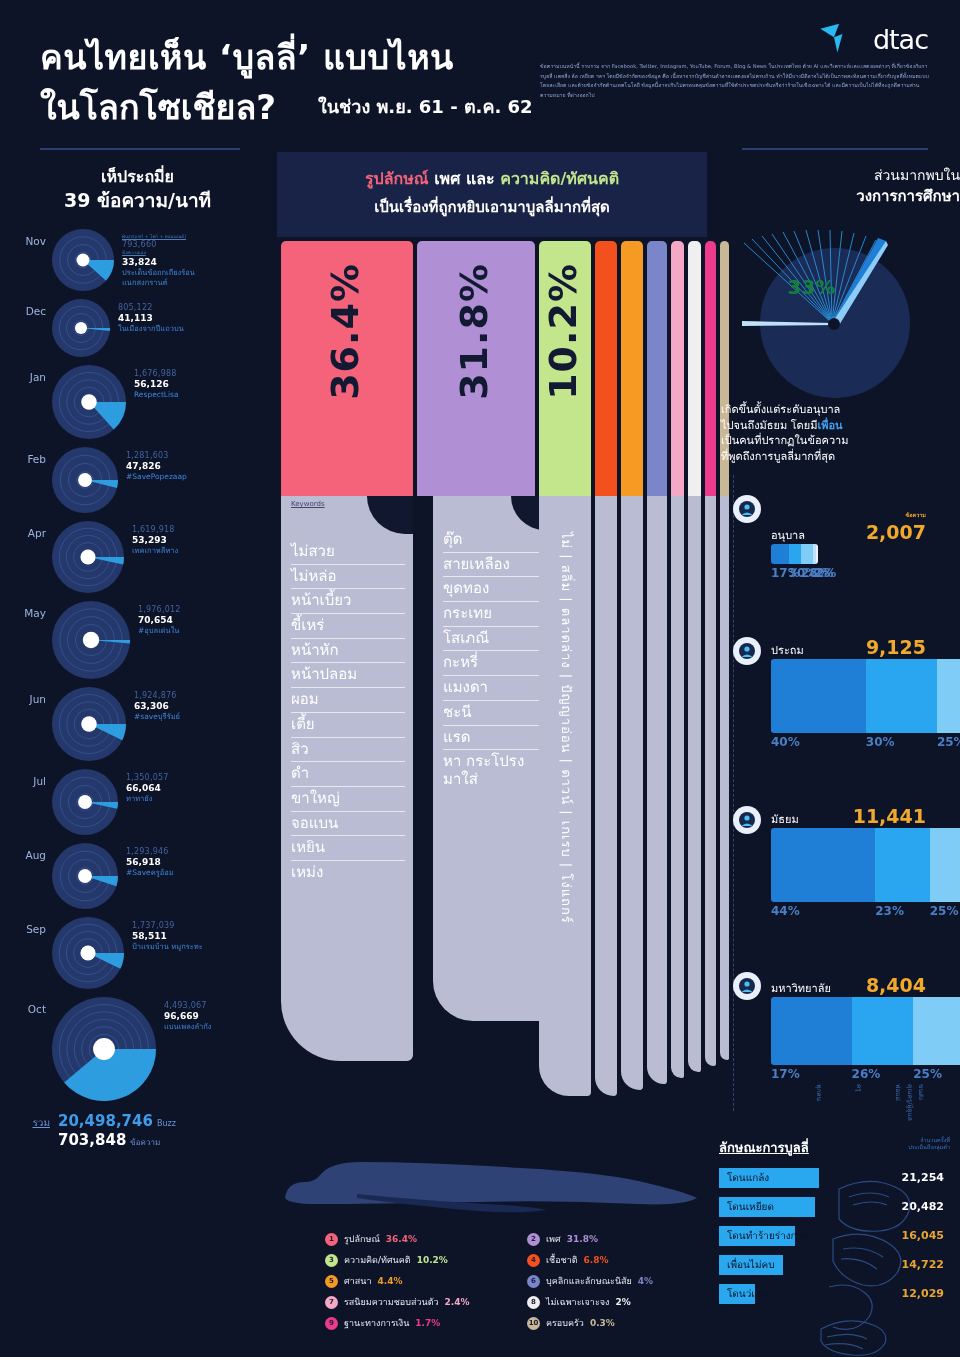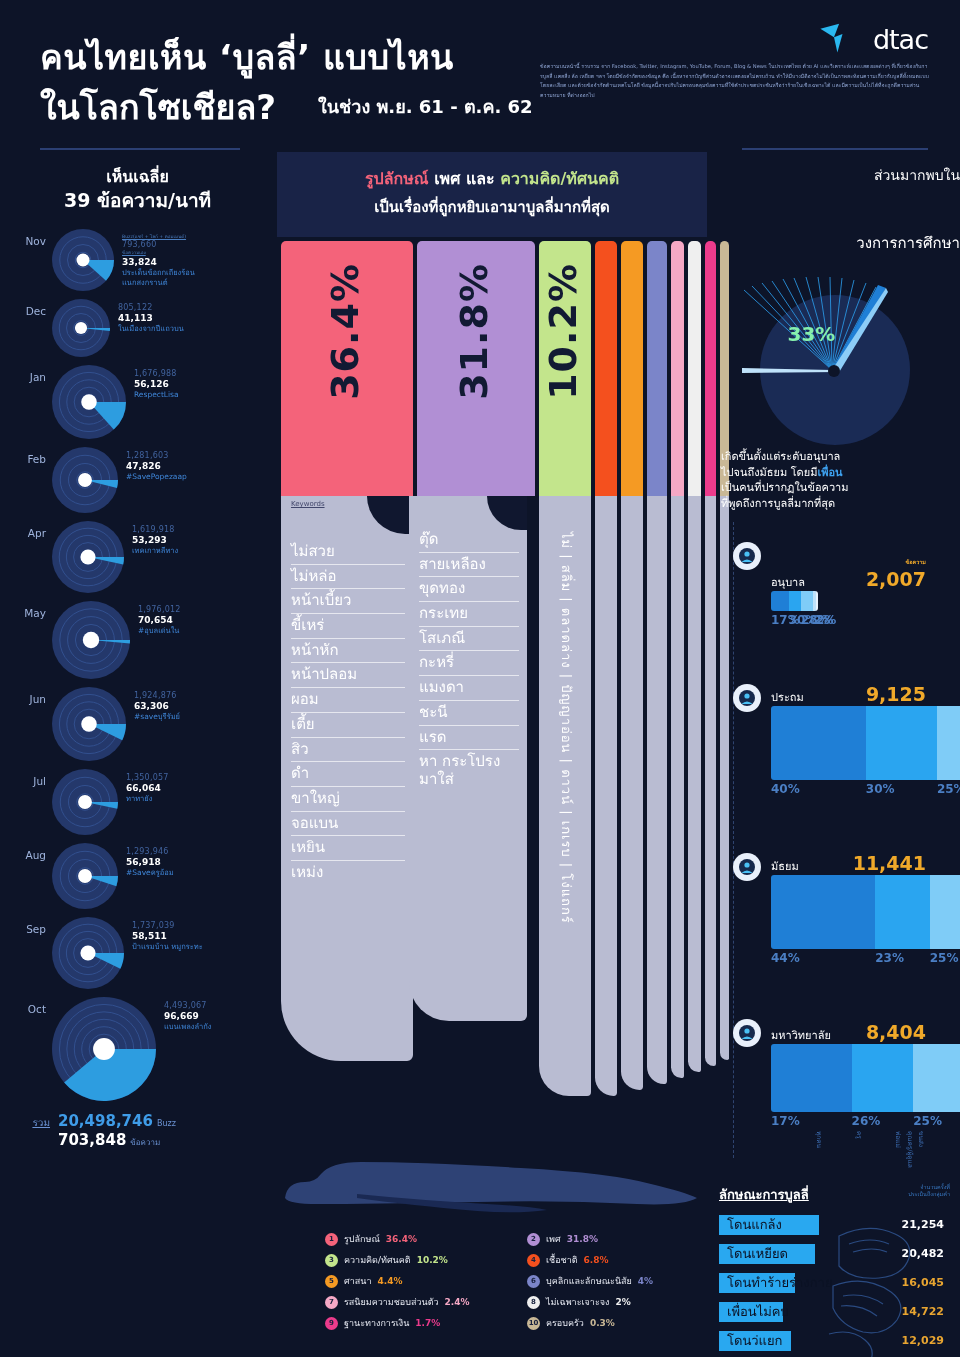--- a/index.html
+++ b/index.html
@@ -76,25 +76,25 @@
   .legend { position: absolute; left: 48px; top: 1080px; width: 390px;
             display: grid; grid-template-columns: 1fr 1fr; column-gap: 14px; row-gap: 7px; }
   .lg { display: flex; align-items: center; gap: 6px; font-size: 9px; color: #e9ecf5; }
   .lgn { width: 13px; height: 13px; border-radius: 50%; display: flex; align-items: center;
          justify-content: center; font-size: 7px; font-weight: bold; color: #17203d; flex: 0 0 13px; }
   .lgv { font-weight: bold; }
 
   
   .right { position: absolute; left: 709px; top: 152px; width: 251px; height: 1205px; }
   .r-title { text-align: right; margin-top: 14px; font-size: 14px; line-height: 1.4; }
-  .r-title .b { font-weight: normal; font-size: 15px; display: block; margin-top: 47px; }
+  .r-title .b { font-weight: bold; font-size: 15px; display: block; }
   .bookwrap { position: relative; width: 230px; height: 185px; margin: 6px auto 0; }
   .bk-circle { position: absolute; left: 40px; top: 35px; width: 150px; height: 150px;
                border-radius: 50%; background: #1a2b55; }
-  .bk-pct { position: absolute; left: 68px; top: 62px; font-size: 20px; font-weight: bold; color: #86efac; }
+  .bk-pct { position: absolute; left: 68px; top: 62px; font-size: 20px; font-weight: bold; color: #15803d; }
   .r-desc { font-size: 11px; line-height: 1.45; padding: 0 12px; margin-top: 4px; }
   .r-desc .hl { color: #3ea2f0; font-weight: bold; }
 
   .edu { margin-top: 16px; position: relative; padding-left: 14px; }
   .edu-spine { position: absolute; left: 24px; top: -6px; bottom: 10px; width: 1px;
                border-left: 1px dashed #2f4470; }
   .edu-item { position: relative; margin-bottom: 16px; }
   .edu-top { display: flex; align-items: baseline; justify-content: space-between;
              padding-left: 48px; padding-right: 34px; }
   .edu-name { font-size: 11px; color: #fff; }
@@ -110,21 +110,21 @@
   .edu-xlabels { margin-left: 48px; margin-right: 34px; display: flex; margin-top: 3px; }
   .edu-xl { font-size: 6.5px; color: #3d6fb5; writing-mode: vertical-rl; }
 
   .bully { margin-top: 10px; position: relative; padding: 0 10px; }
   .b-title { font-size: 13px; font-weight: bold; color: #fff; text-decoration: underline;
              display: inline-block; }
   .b-unit { font-size: 5.5px; color: #3a7cc8; text-align: right; line-height: 1.3; }
   .b-row { display: flex; align-items: center; margin-bottom: 9px; position: relative; }
   .b-bar { height: 20px; background: #29a8f0; display: flex; align-items: center;
            padding-left: 8px; }
-  .b-lbl { font-size: 13px; color: #0b1224; white-space: nowrap; }
+  .b-lbl { font-size: 10px; color: #0b1224; white-space: nowrap; }
   .b-val { font-size: 11px; font-weight: bold; color: #e8a531; margin-left: auto; padding-right: 6px; }
   .b-val.w { color: #ffffff; }
 </style>
 </head>
 <body>
 
 <div class="page">
 
   <div class="header">
     <div class="hl1">คนไทยเห็น ‘บูลลี่’ แบบไหน</div>
@@ -137,21 +137,21 @@
       </svg>
       <span class="dtac-txt">dtac</span>
     </div>
     <div class="hnote">ข้อความบนหน้านี้ รวบรวม จาก Facebook, Twitter, Instagram, YouTube, Forum, Blog &amp; News ในประเทศไทย ด้วย AI เเละวิเคราะห์เเละเเสดงผลต่างๆ ที่เกี่ยวข้องกับการบูลลี่ เเคสสิ่ง ล้อ เหยียด ฯลฯ โดยมีข้อจำกัดของข้อมูล คือ เนื้อหาจากบัญชีส่วนตัวอาจเเสดงผลไม่ครบถ้วน ทำให้มีบางมิติอาจไม่ได้เป็นภาพสะท้อนความเกี่ยวกับบูลลี่ทั้งหมดแบบโดยละเอียด และด้วยข้อจำกัดด้านเทคโนโลยี ข้อมูลนี้อาจปรับไม่ครอบคลุมข้อความที่ใช้คำประชดประชันหรือว่าร้ายในเชิงเฉพาะได้ และมีความเป็นไปได้ที่จะถูกตีความส่วนความหมาย ที่ต่างออกไป</div>
   </div>
   <div class="rule" style="left:40px;top:148px;width:200px;"></div>
   <div class="rule" style="left:742px;top:148px;width:186px;"></div>
 
   <div class="left">
     <div class="lt-title">
-      <span>เห็นเฉลี่ย</span><br>
+      <span>เห็ประถมี่ย</span><br>
       <span class="big">39 ข้อความ/นาที</span>
     </div>
     <div class="months" id="months">
         <div class="mrow" style="margin-bottom: 6px; margin-top: 0px;">
           <div class="mlabel">Nov</div>
      <div class="mdial">
        <svg width="62" height="62" viewBox="0 0 62 62">
               <circle cx="31" cy="31" r="31" fill="#24386b"></circle>
               <circle cx="31" cy="31" r="23.25" fill="none" stroke="#32508f" stroke-width="1"></circle>
               <circle cx="31" cy="31" r="15.5" fill="none" stroke="#32508f" stroke-width="1"></circle>
@@ -417,21 +417,21 @@
             <div class="kwitem">ดำ</div>
             <div class="kwitem">ขาใหญ่</div>
             <div class="kwitem">จอแบน</div>
             <div class="kwitem">เหยิน</div>
             <div class="kwitem">เหม่ง</div>
           </div>
         </div>
         <div class="bar" style="left: 140px; width: 118px; height: 255px; background: rgb(177, 143, 212);">
           <div class="bar-pct" style="margin-left: -24px;">31.8%</div>
         </div>
-        <div class="kwpanel p2" style="left: 132px; top: 255px; width: 118px; height: 525px;">
+        <div class="kwpanel p2" style="left: 156px; top: 255px; width: 118px; height: 525px;">
           <div class="kw-notch n2"></div>
           <div class="kwlist l2">
             <div class="kwitem">ตุ๊ด</div>
             <div class="kwitem">สายเหลือง</div>
             <div class="kwitem">ขุดทอง</div>
             <div class="kwitem">กระเทย</div>
             <div class="kwitem">โสเภณี</div>
             <div class="kwitem">กะหรี่</div>
             <div class="kwitem">แมงดา</div>
             <div class="kwitem">ชะนี</div>
@@ -686,21 +686,21 @@
      </div>
      <span class="b-val ">16,045</span>
           </div>
           <div class="b-row">
             <div class="b-bar" style="width:64px">
        <span class="b-lbl">เพื่อนไม่คบ</span>
      </div>
      <span class="b-val ">14,722</span>
           </div>
           <div class="b-row">
-            <div class="b-bar" style="width:72px">
+            <div class="b-bar" style="width:36px">
        <span class="b-lbl">โดนว่แยก</span>
      </div>
      <span class="b-val ">12,029</span>
           </div>
         </div>
       <svg style="position:absolute;left:110px;top:32px;width:130px;height:200px;pointer-events:none;" viewBox="0 0 130 200">
         <g stroke="#2a4a80" stroke-width="1.2" fill="none">
           <path d="M20 20 q30 -14 56 -2 q18 8 14 24 q-6 18 -30 20 q-28 2 -40 -12 Z"></path>
           <path d="M30 28 q22 -8 40 0"></path>
             <path d="M34 36 q20 -6 34 0"></path>

